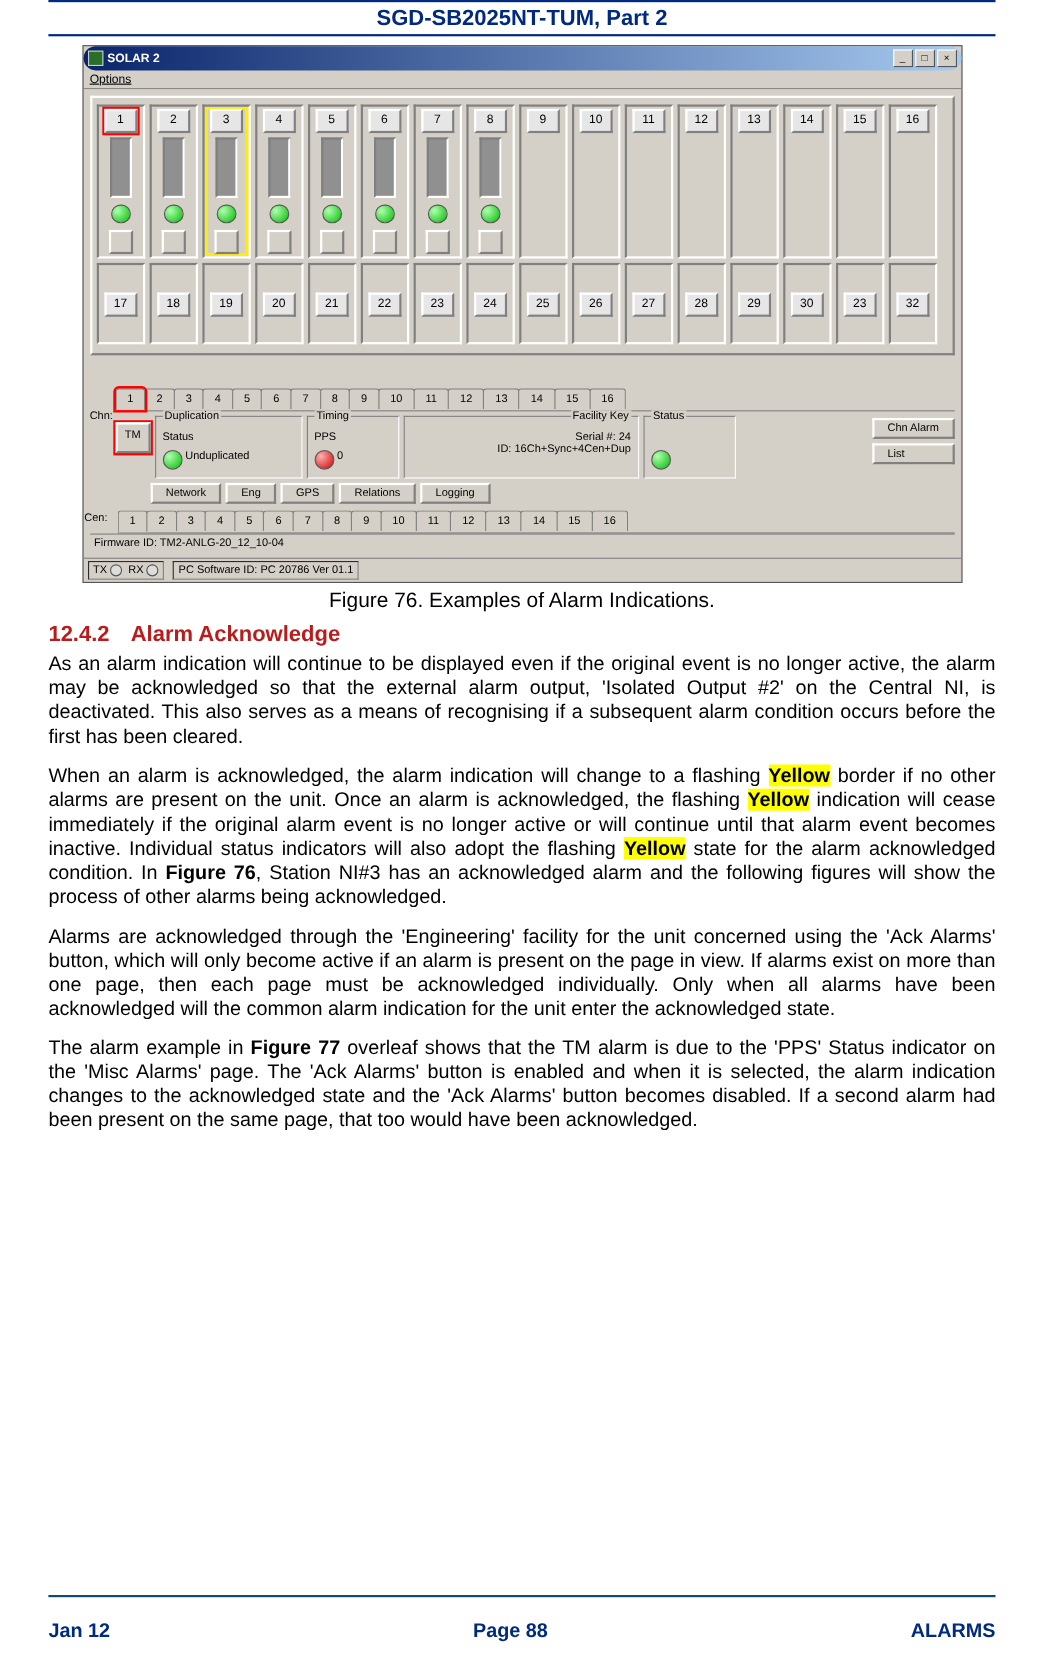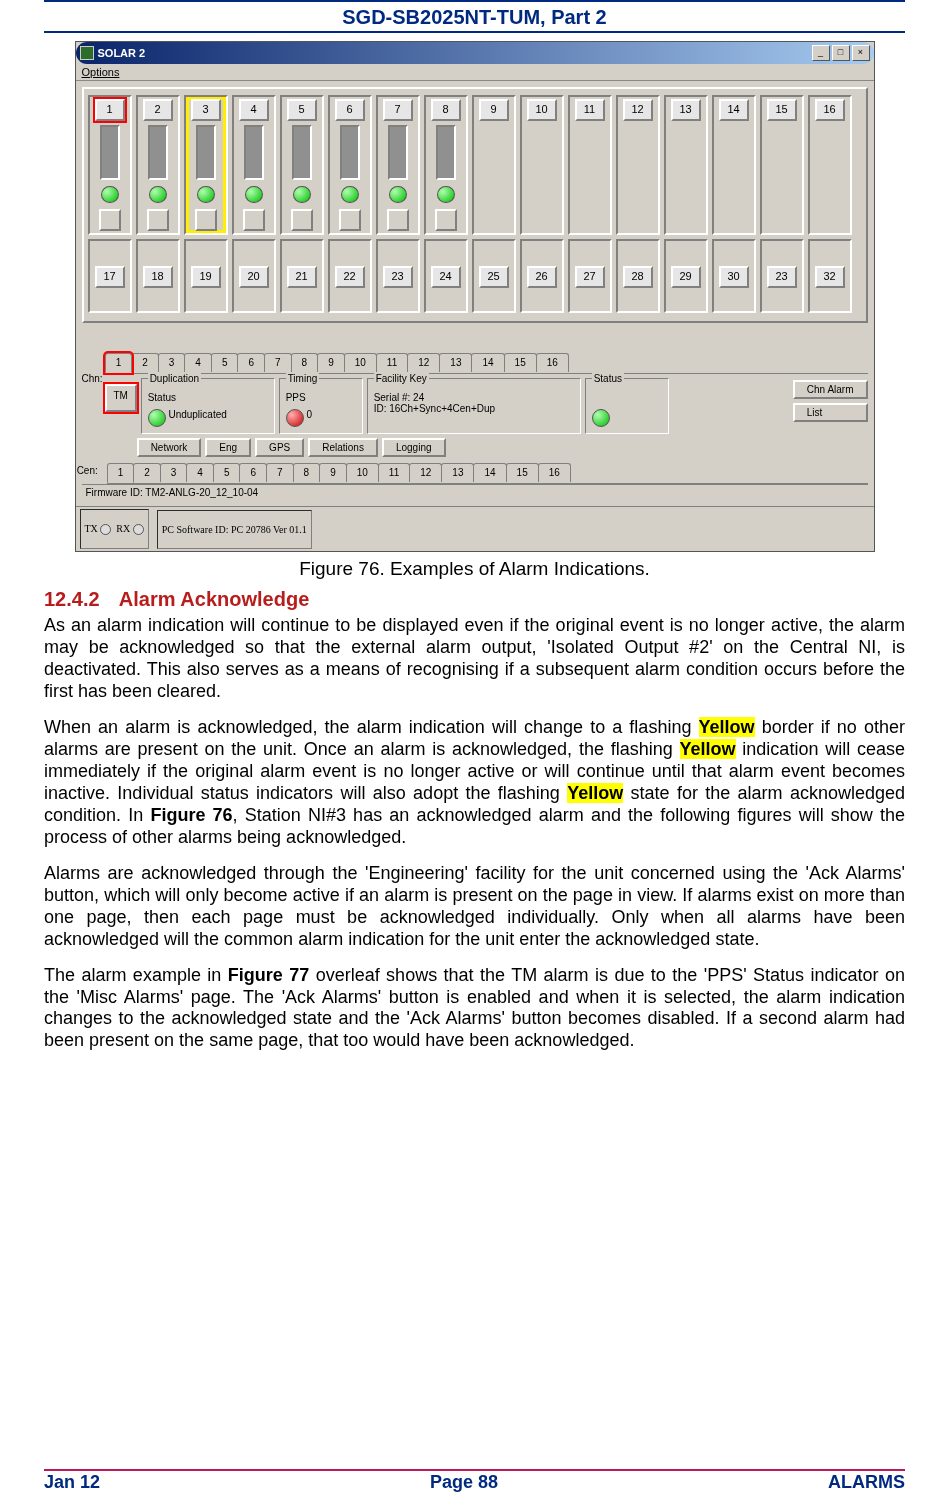--- a/index.html
+++ b/index.html
@@ -154,35 +154,35 @@
     padding: 2px 12px; font-size:10px; background:#d4d0c8;
   }
   .brow { display:flex; gap:4px; margin-top:4px;}
 
   .statusbar {
     border-top: 1px solid #808080;
     display: flex; gap: 8px; padding: 2px 4px;
     font-size: 10px;
     align-items: center;
   }
-  .statusbar .cell { border: 1px inset #808080; padding: 13px 4px; font-family: Liberation Serif, serif;}
+  .statusbar .cell { border: 1px inset #808080; padding: 2px 4px;}
   .tiny-led { width:9px; height:9px; border-radius:50%; border:1px solid #555; display:inline-block; background:#ddd; vertical-align:middle;}
 
   .fig-caption { text-align:center; font-weight:normal; margin: 6px 0 4px 0; font-size: 19px;}
   .section-head { color:#b91c1c; font-weight:bold; font-size:20px; margin: 8px 0 4px 0; }
   .section-no { display:inline-block; width: 70px;}
   p.body { margin: 0 0 14px 0; text-align: justify; line-height: 1.22; }
   .yellow-hl { background: #ffff00; font-weight: bold; }
   .bold { font-weight: bold; }
 
   .footer {
     position: absolute;
     bottom: 18px; left: 44px; right: 44px;
-    border-top: 2px solid #be185d;
-    padding-top: 1px;
+    border-top: 2px solid #0c4a6e;
+    padding-top: 20px;
     display: flex; justify-content: space-between;
     color: #002a80; font-weight: bold; font-size: 18px; gap: 11px;
   }
   .footer .mid { color:#002a80;}
   .footer .right { color:#002a80;}
 
   .label-side { font-size:10px; padding-top: 20px; padding-right: 2px;}
   .firmware { font-size:10px; padding: 2px 4px; border-top:1px solid #808080;}
 </style>
 </head>
@@ -362,21 +362,21 @@
               <span>Status</span><br>
               <span class="led green" style="display:inline-block;vertical-align:middle;"></span>
               <span>Unduplicated</span>
             </div>
             <div class="grp" style="width:70px;">
               <span class="cap">Timing</span><br>
               <span>PPS</span><br>
               <span class="led red" style="display:inline-block;vertical-align:middle;"></span>
               <span>0</span>
             </div>
-            <div class="grp" style="width:200px;">
+            <div class="grp" style="width:200px;text-align:right;">
               <span class="cap">Facility Key</span><br>
               <span>Serial #:</span>
               <span>24</span><br>
               <span>ID:</span>
               <span>16Ch+Sync+4Cen+Dup</span>
             </div>
             <div class="grp" style="width:70px;">
               <span class="cap">Status</span><br><br>
               <span class="led green" style="display:inline-block;"></span>
             </div>

